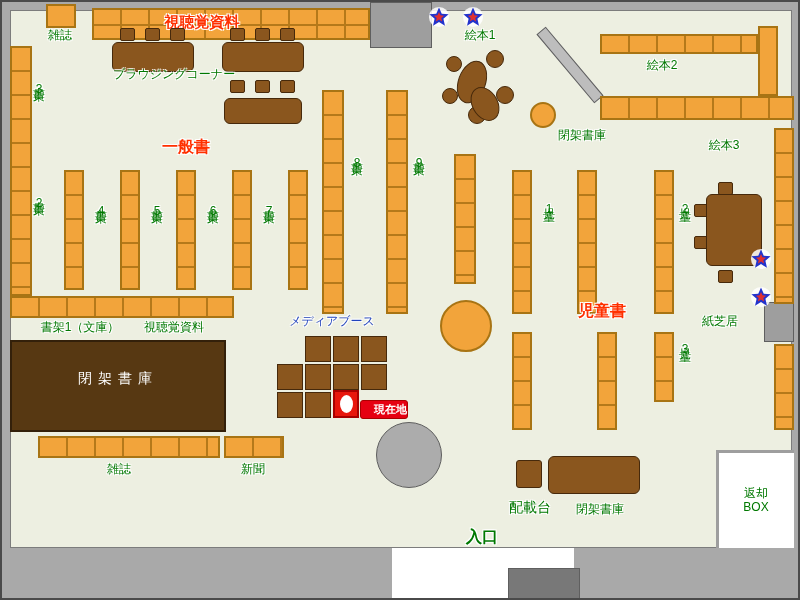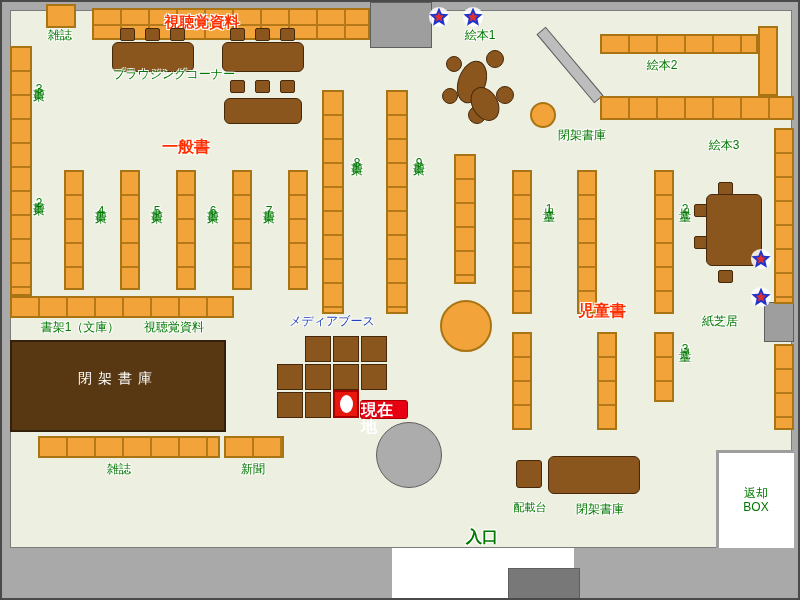--- a/index.html
+++ b/index.html
@@ -20,22 +20,22 @@
     text-shadow:-1px -1px 0 #FFF,1px -1px 0 #FFF,-1px 1px 0 #FFF,1px 1px 0 #FFF;}
   .vtext{writing-mode:vertical-rl;text-orientation:upright;white-space:normal;letter-spacing:2px;}
   .red{color:#FF3000;font-weight:bold;font-size:15px;}
   .blue{color:#2143BD;}
   .table{position:absolute;background:#8A561E;border:1px solid #46290B;border-radius:6px;box-sizing:border-box;}
   .chair{position:absolute;width:13px;height:11px;background:#8A561E;border:1px solid #46290B;border-radius:2px;}
   .stool{position:absolute;background:#8A561E;border:1px solid #46290B;border-radius:50%;box-sizing:border-box;}
   .booth{position:absolute;width:26px;height:26px;background:#8A561E;border:1px solid #46290B;box-sizing:border-box;}
   .pillar{position:absolute;background:#9E9E9E;border:1px solid #5F5F5F;box-sizing:border-box;}
   .star{position:absolute;width:22px;height:22px;}
-  .marker{position:absolute;background:#E60012;color:#FFF;font-size:16px;font-weight:bold;
-    text-align:left;line-height:17px;border:1px solid #A00;border-radius:3px;}
+  .marker{position:absolute;background:#E60012;color:#FFF;font-size:11px;font-weight:bold;
+    text-align:right;line-height:17px;border:1px solid #A00;border-radius:3px;}
   .stacks{position:absolute;background:#573812;border:2px solid #33200A;box-sizing:border-box;
     color:#FFF;font-size:14px;text-align:center;letter-spacing:6px;}
   .redbooth{position:absolute;background:#E8160C;border:2px solid #A80000;box-sizing:border-box;}
   .whitegap{position:absolute;background:#FFFFFF;}
 </style>
 </head>
 <body>
 
 <div id="map">
   <div class="floor"></div>
@@ -182,21 +182,21 @@
   </div>
   <div class="marker" style="left:358px;top:398px;width:46px;height:17px">現在地</div>
 
   <div class="shelf-h" style="left:36px;top:434px;width:182px;height:22px"></div>
   <div class="shelf-h" style="left:222px;top:434px;width:60px;height:22px"></div>
   <div class="lbl" style="left:92px;top:460px;width:50px">雑誌</div>
   <div class="lbl" style="left:226px;top:460px;width:50px">新聞</div>
 
   <div class="table" style="left:514px;top:458px;width:26px;height:28px;border-radius:3px"></div>
   <div class="table" style="left:546px;top:454px;width:92px;height:38px"></div>
-  <div class="lbl" style="left:498px;top:498px;width:60px;font-size:11px">配載台</div>
+  <div class="lbl" style="left:498px;top:498px;width:60px;font-size:14px">配載台</div>
   <div class="lbl" style="left:564px;top:500px;width:68px">閉架書庫</div>
 
   <div class="lbl" style="left: 438px; top: 528px; width: 84px; font-size: 16px; font-weight: bold;">入口</div>
 
   <div class="lbl" style="left:722px;top:484px;width:64px">
     <div>返却</div>
     <div>BOX</div>
   </div>
 </div>
 

